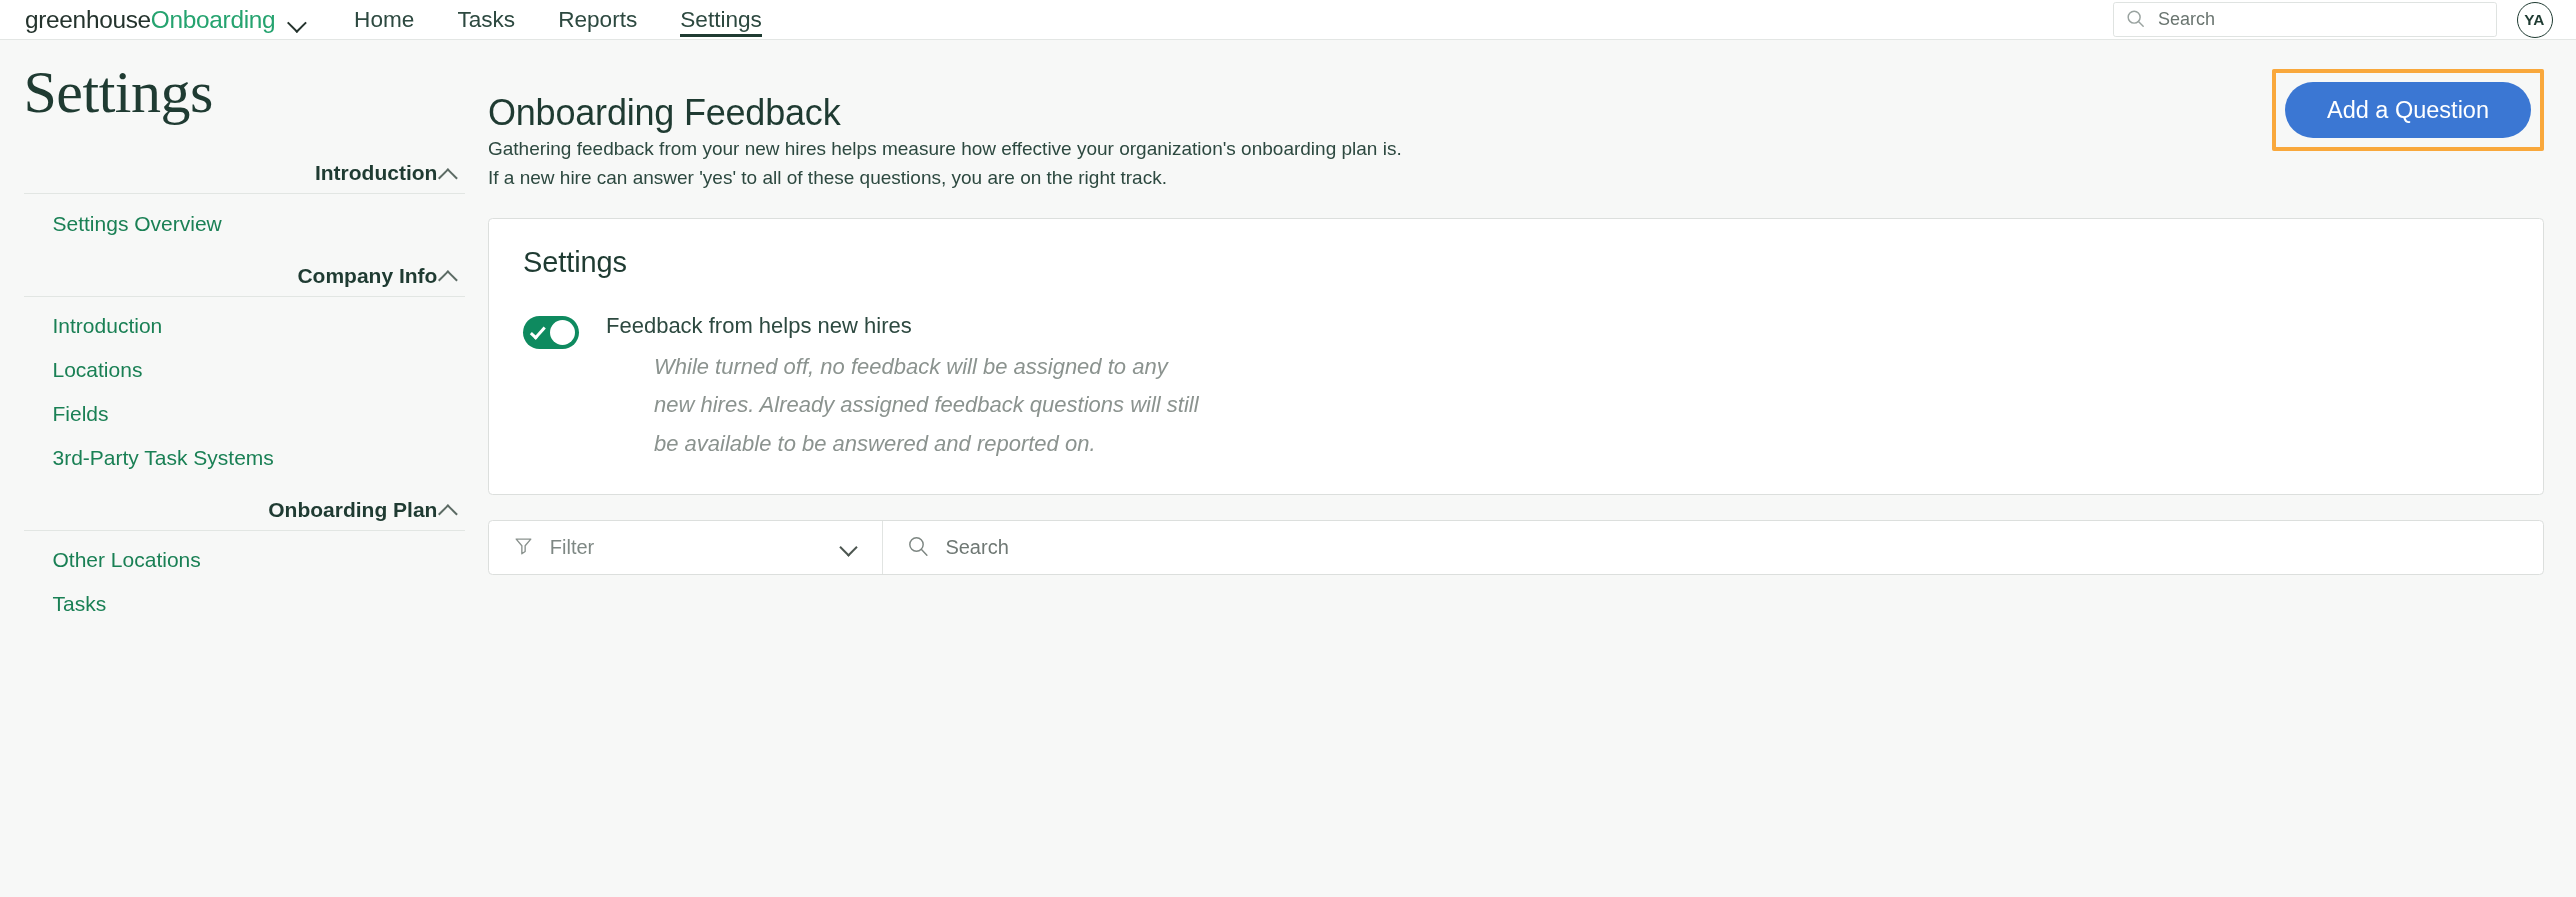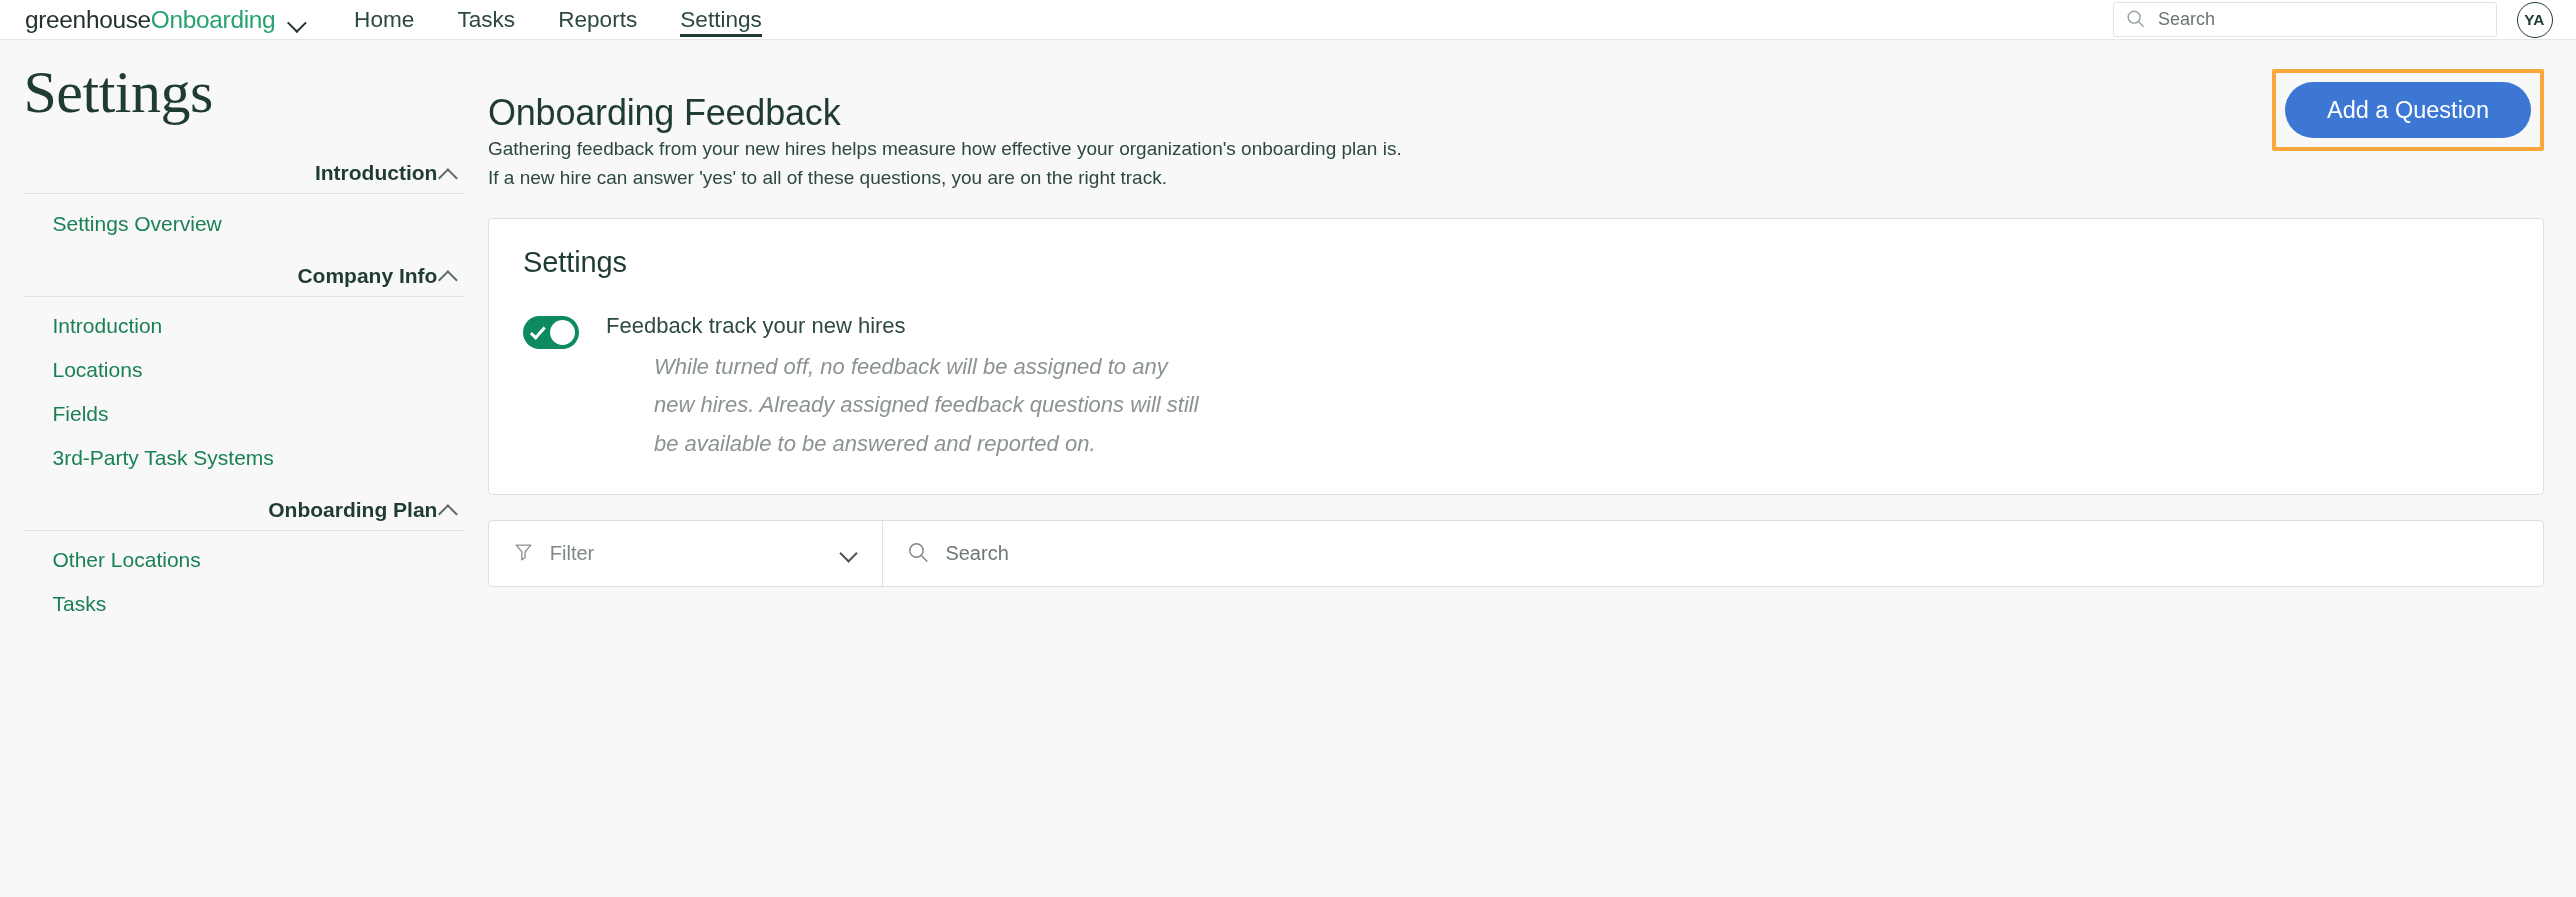--- a/index.html
+++ b/index.html
@@ -304,21 +304,21 @@
     color: #8b938f;
     line-height: 1.74;
     margin-top: 9px;
     max-width: 578px;
     margin-left: 48px;
   }
 
   .card-toolbar {
     display: flex;
     align-items: stretch;
-    height: 67px;
+    height: 55px;
     overflow: hidden;
   }
   .filter-cell {
     width: 394px;
     flex: 0 0 394px;
     display: flex;
     align-items: center;
     gap: 16.3px;
     padding: 0 23.5px;
     border-right: 0.9px solid #e1e4e2;
@@ -450,21 +450,21 @@
 
     <section class="card card-settings">
       <h3 class="card-title">Settings</h3>
 
       <div class="setting-row">
         <div class="toggle">
           <span class="tick"></span>
           <span class="knob"></span>
         </div>
         <div>
-          <div class="setting-label">Feedback track your new hires</div>
+          <div class="setting-label">Feedback from helps new hires</div>
           <div class="setting-help">
             <span>While turned off, no feedback will be assigned to any</span><br>
             <span>new hires. Already assigned feedback questions will still</span><br>
             <span>be available to be answered and reported on.</span>
           </div>
         </div>
       </div>
     </section>
 
     <section class="card card-toolbar">

